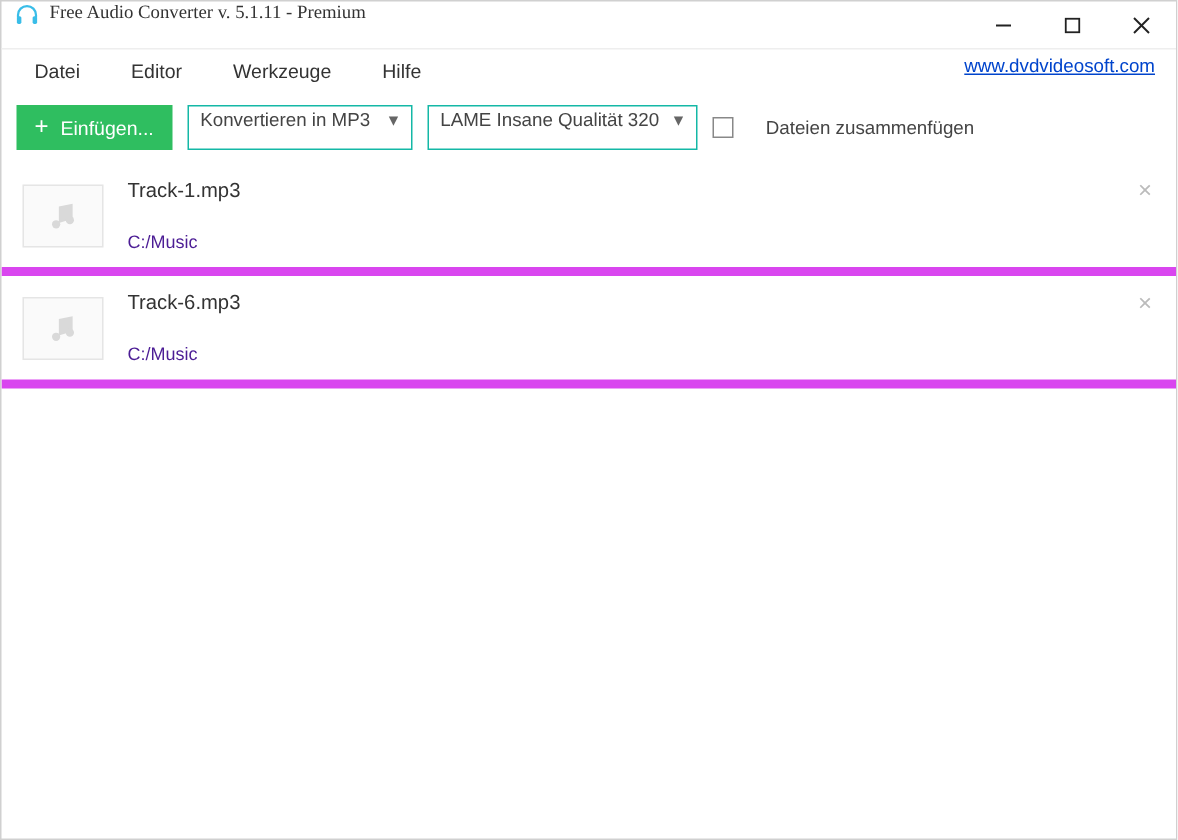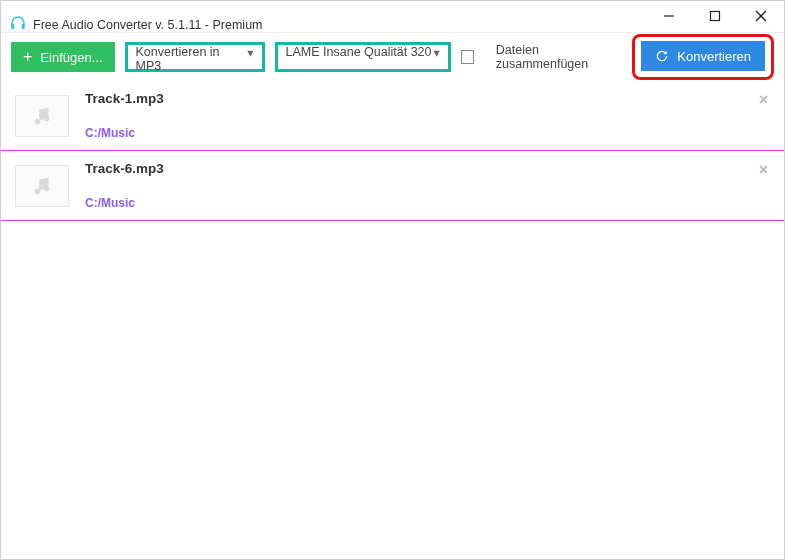--- a/index.html
+++ b/index.html
@@ -1,43 +1,43 @@
 <!DOCTYPE html>
 <html><head>
 <meta charset="utf-8">
 <style>
   * { box-sizing: border-box; margin: 0; padding: 0; }
   body { font-family: "Segoe UI", Arial, sans-serif; font-size: 13px; color: #333; background: #fff; }
   .window { width: 785px; height: 560px; border: 1px solid #d0d0d0; display: flex; flex-direction: column; background: #fff; }
-  .titlebar { height: 32px; display: flex; align-items: flex-end; padding: 0 0 0 8px; border-bottom: 1px solid #eee; }
+  .titlebar { height: 32px; display: flex; align-items: flex-start; padding: 0 0 0 8px; border-bottom: 1px solid #eee; font-family: Liberation Serif, serif; }
   .titlebar .app-icon svg { display: block; }
   .titlebar .title { margin-left: 6px; font-size: 12.5px; color: #333; flex: 1; }
   .win-controls { display: flex; }
   .win-btn { width: 46px; height: 32px; display: flex; align-items: center; justify-content: center; font-size: 14px; color: #222; }
   .menubar { height: 28px; display: flex; align-items: center; padding: 0 12px; position: relative; }
   .menu-item { padding: 4px 10px; font-size: 13px; color: #333; margin-right: 14px; }
   .link { position: absolute; right: 14px; top: 4px; color: #0044cc; text-decoration: underline; font-size: 12.5px; }
   .toolbar { height: 48px; display: flex; align-items: center; padding: 0 10px; gap: 10px; }
   .btn-green { background: #2fbe60; color: #fff; height: 30px; display: flex; align-items: center; padding: 0 12px; font-size: 13px; border: none; gap: 8px; }
   .plus { font-size: 16px; line-height: 1; }
-  .select { height: 30px; border: 3px solid #14b8a6; background: #fff; display: flex; align-items: flex-start; padding: 0 8px; font-size: 12.5px; color: #444; position: relative; }
+  .select { height: 30px; border: 1px solid #14b8a6; background: #fff; display: flex; align-items: flex-end; padding: 12px 8px; font-size: 12.5px; color: #444; position: relative; }
   .select.fmt { width: 150px; }
   .select.qual { width: 180px; }
   .select .chev { margin-left: auto; color: #666; }
   .checkbox-wrap { display: flex; align-items: center; gap: 22px; font-size: 12.5px; color: #444; }
   .checkbox { width: 14px; height: 14px; border: 1px solid #888; background: #fff; }
   .convert-wrap { margin-left: auto; border: 3px solid #e51212; border-radius: 8px; padding: 4px 6px 6px 6px; }
   .btn-blue { background: #2f88e3; color: #fff; height: 30px; border: none; display: flex; align-items: center; padding: 0 14px; font-size: 13px; gap: 8px; }
   .refresh-icon svg { display:block; }
   .tracks { flex: 1; overflow: auto; }
-  .track-row { display: flex; align-items: center; padding: 10px 14px; border-bottom: 1px solid #d946ef; position: relative; font-weight: bold; }
+  .track-row { display: flex; align-items: center; padding: 10px 14px; border-bottom: 6px solid #d946ef; position: relative; }
   .track-thumb { width: 54px; height: 42px; border: 1px solid #e5e5e5; background: #fafafa; display: flex; align-items: center; justify-content: center; margin-right: 16px; }
   .track-thumb svg { display:block; }
   .track-meta .name { font-size: 13.5px; color: #333; }
-  .track-meta .path { font-size: 12px; color: #8b5cf6; margin-top: 20px; }
+  .track-meta .path { font-size: 12px; color: #4c1d95; margin-top: 20px; }
   .track-close { position: absolute; right: 16px; top: 10px; color: #bbb; font-size: 16px; }
 </style>
 </head>
 <body>
 
 <div class="window">
 
   <div class="titlebar">
     <span class="app-icon">
       <svg width="18" height="18" viewBox="0 0 24 24">
@@ -60,20 +60,27 @@
       </div>
       <div class="win-btn">
         <svg width="12" height="12">
             <line x1="1" y1="1" x2="11" y2="11" stroke="#222" stroke-width="1.3"></line>
             <line x1="11" y1="1" x2="1" y2="11" stroke="#222" stroke-width="1.3"></line>
           </svg>
       </div>
     </div>
   </div>
 
+  <div class="menubar">
+    <span class="menu-item">Datei</span>
+    <span class="menu-item">Editor</span>
+    <span class="menu-item">Werkzeuge</span>
+    <span class="menu-item">Hilfe</span>
+    <a class="link">www.dvdvideosoft.com</a>
+  </div>
 
   <div class="toolbar">
     <button class="btn-green">
       <span class="plus">+</span>
       <span>Einfügen...</span>
     </button>
 
     <div class="select fmt">
       <span>Konvertieren in MP3</span>
       <span class="chev">▾</span>
@@ -82,31 +89,20 @@
     <div class="select qual">
       <span style="white-space:nowrap;overflow:hidden;text-overflow:clip;max-width:148px;">LAME Insane Qualität 320 kb</span>
       <span class="chev">▾</span>
     </div>
 
     <label class="checkbox-wrap">
       <span class="checkbox"></span>
       <span>Dateien zusammenfügen</span>
     </label>
 
-    <div class="convert-wrap">
-      <button class="btn-blue">
-        <span class="refresh-icon">
-          <svg width="14" height="14" viewBox="0 0 24 24">
-              <path fill="none" stroke="#fff" stroke-width="2" d="M20 12a8 8 0 1 1-2.34-5.66"></path>
-              <path fill="#fff" d="M20 3v6h-6z"></path>
-            </svg>
-        </span>
-        <span>Konvertieren</span>
-      </button>
-    </div>
   </div>
 
   <div class="tracks">
 
     <div class="track-row">
       <div class="track-thumb">
         <svg width="22" height="22" viewBox="0 0 24 24">
             <path fill="#d9d9d9" d="M9 17V5l10-2v11"></path>
             <circle cx="7" cy="18" r="3" fill="#d9d9d9"></circle>
             <circle cx="17" cy="15" r="3" fill="#d9d9d9"></circle>

